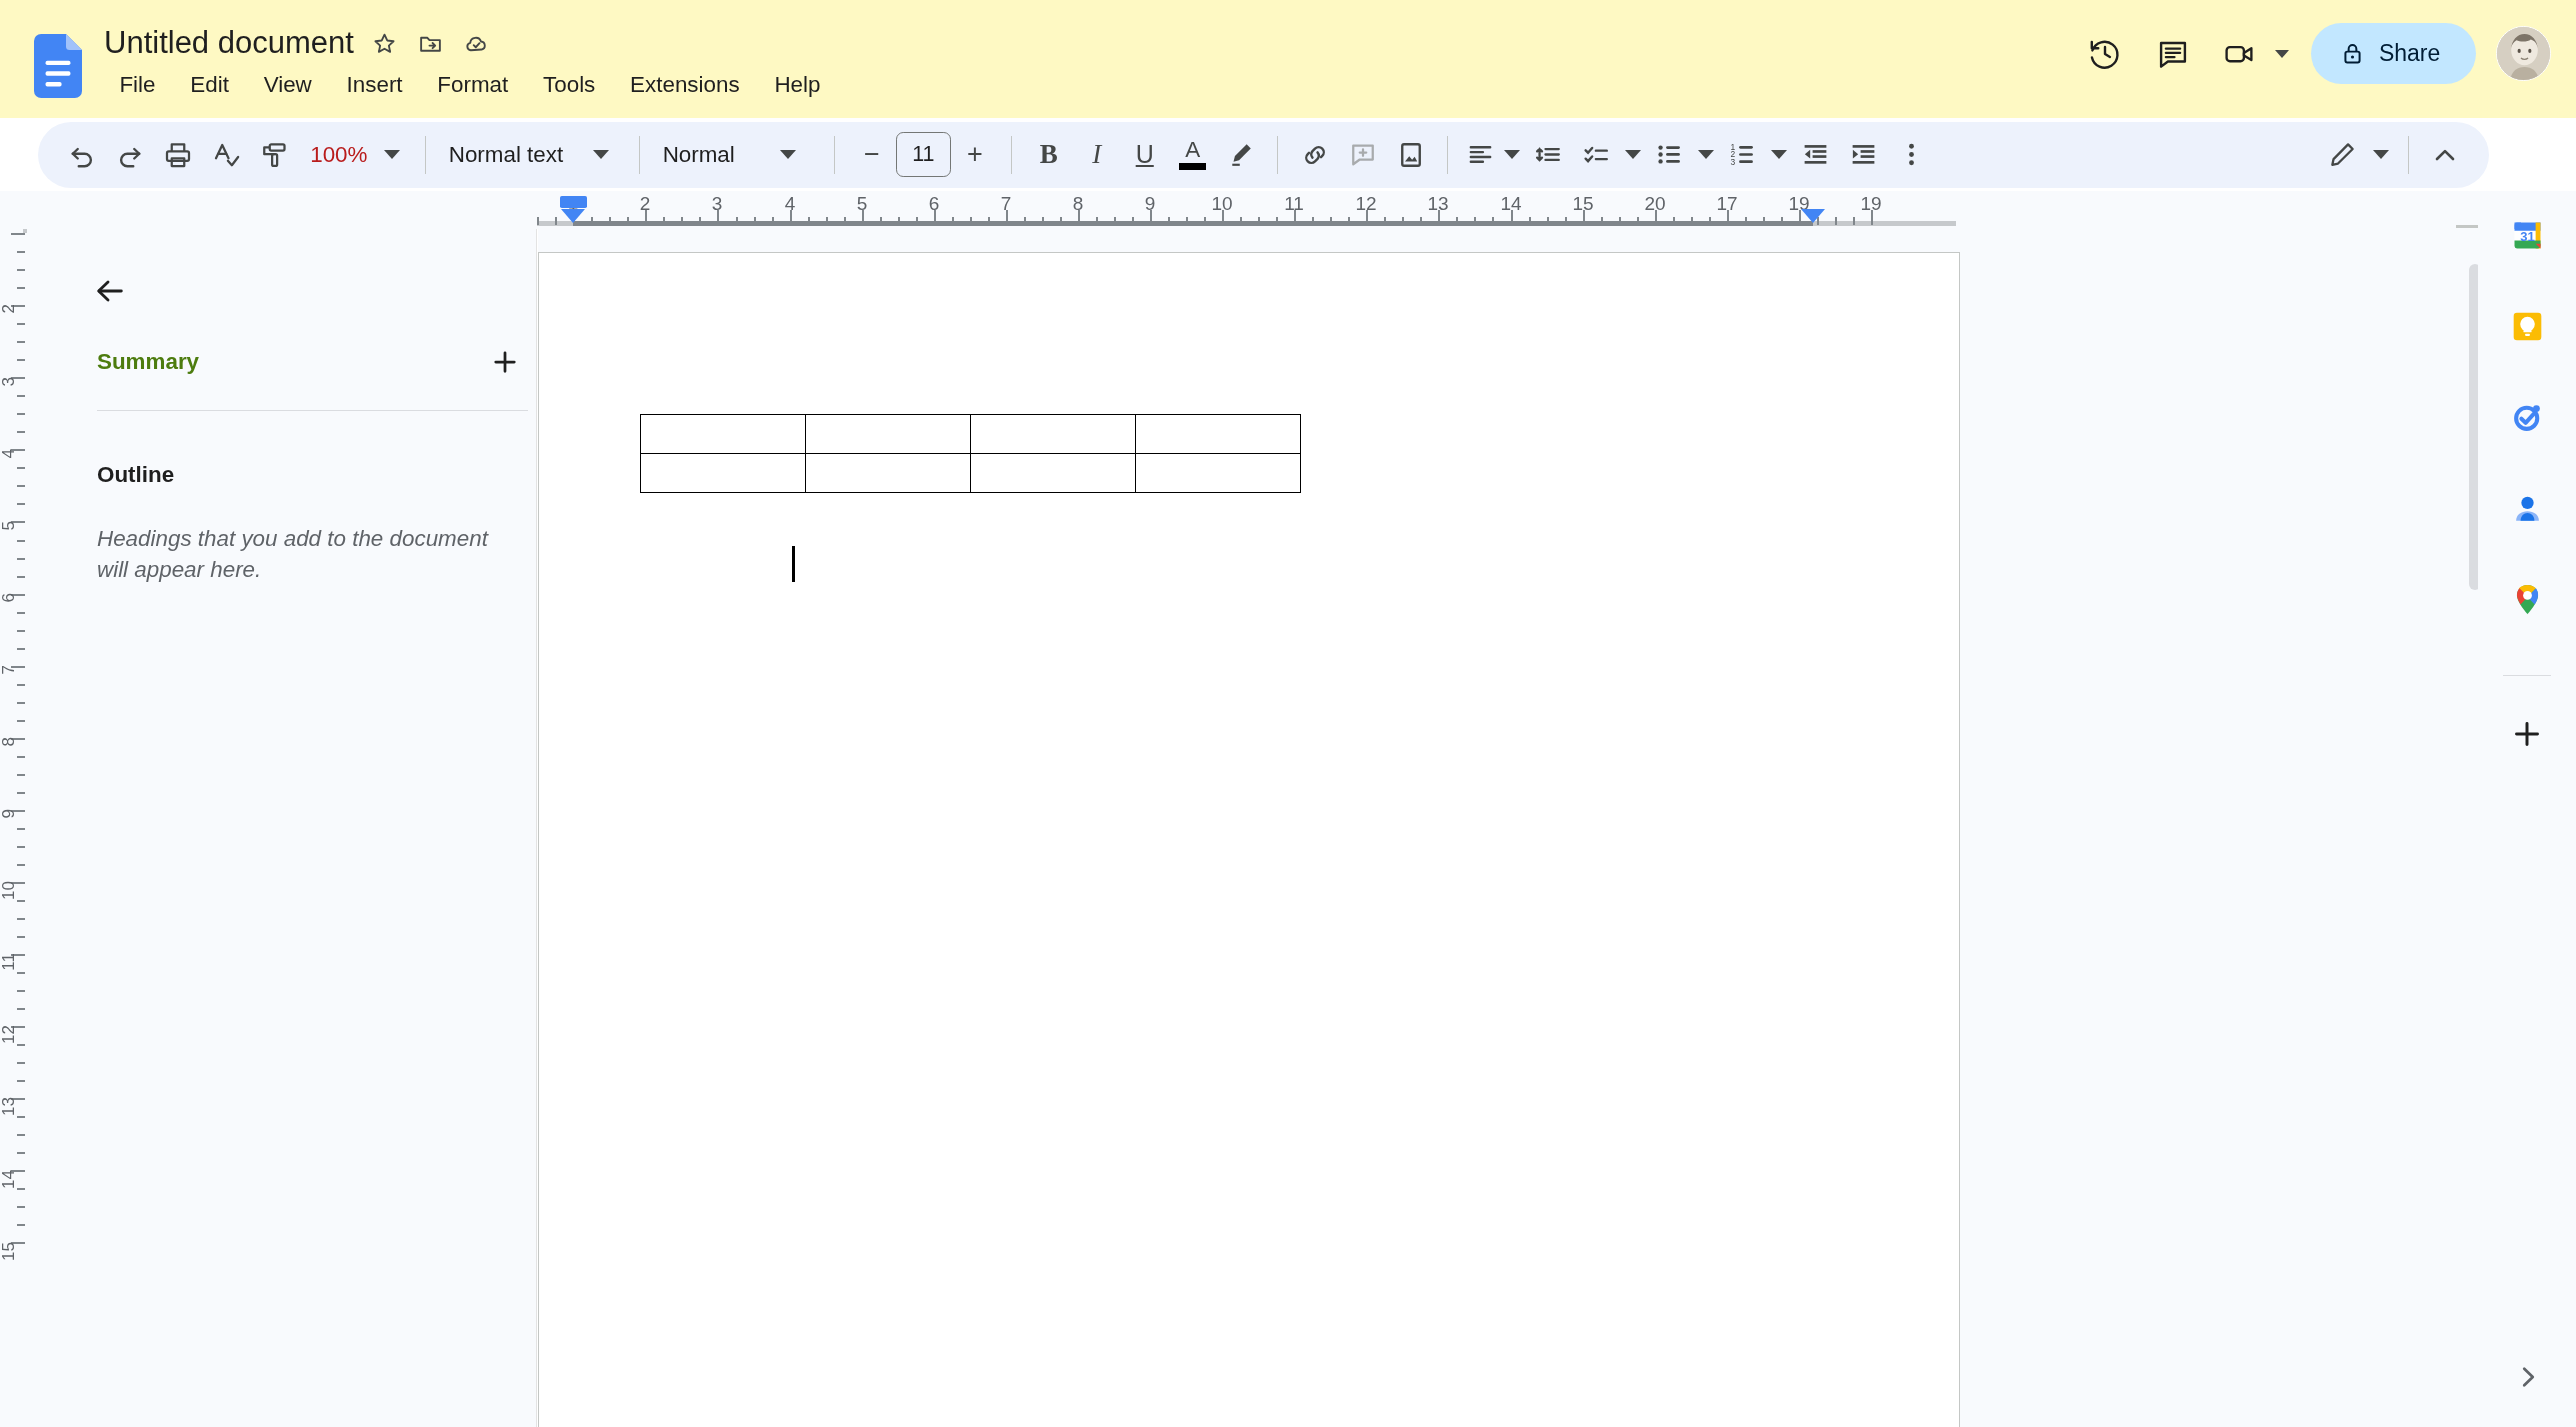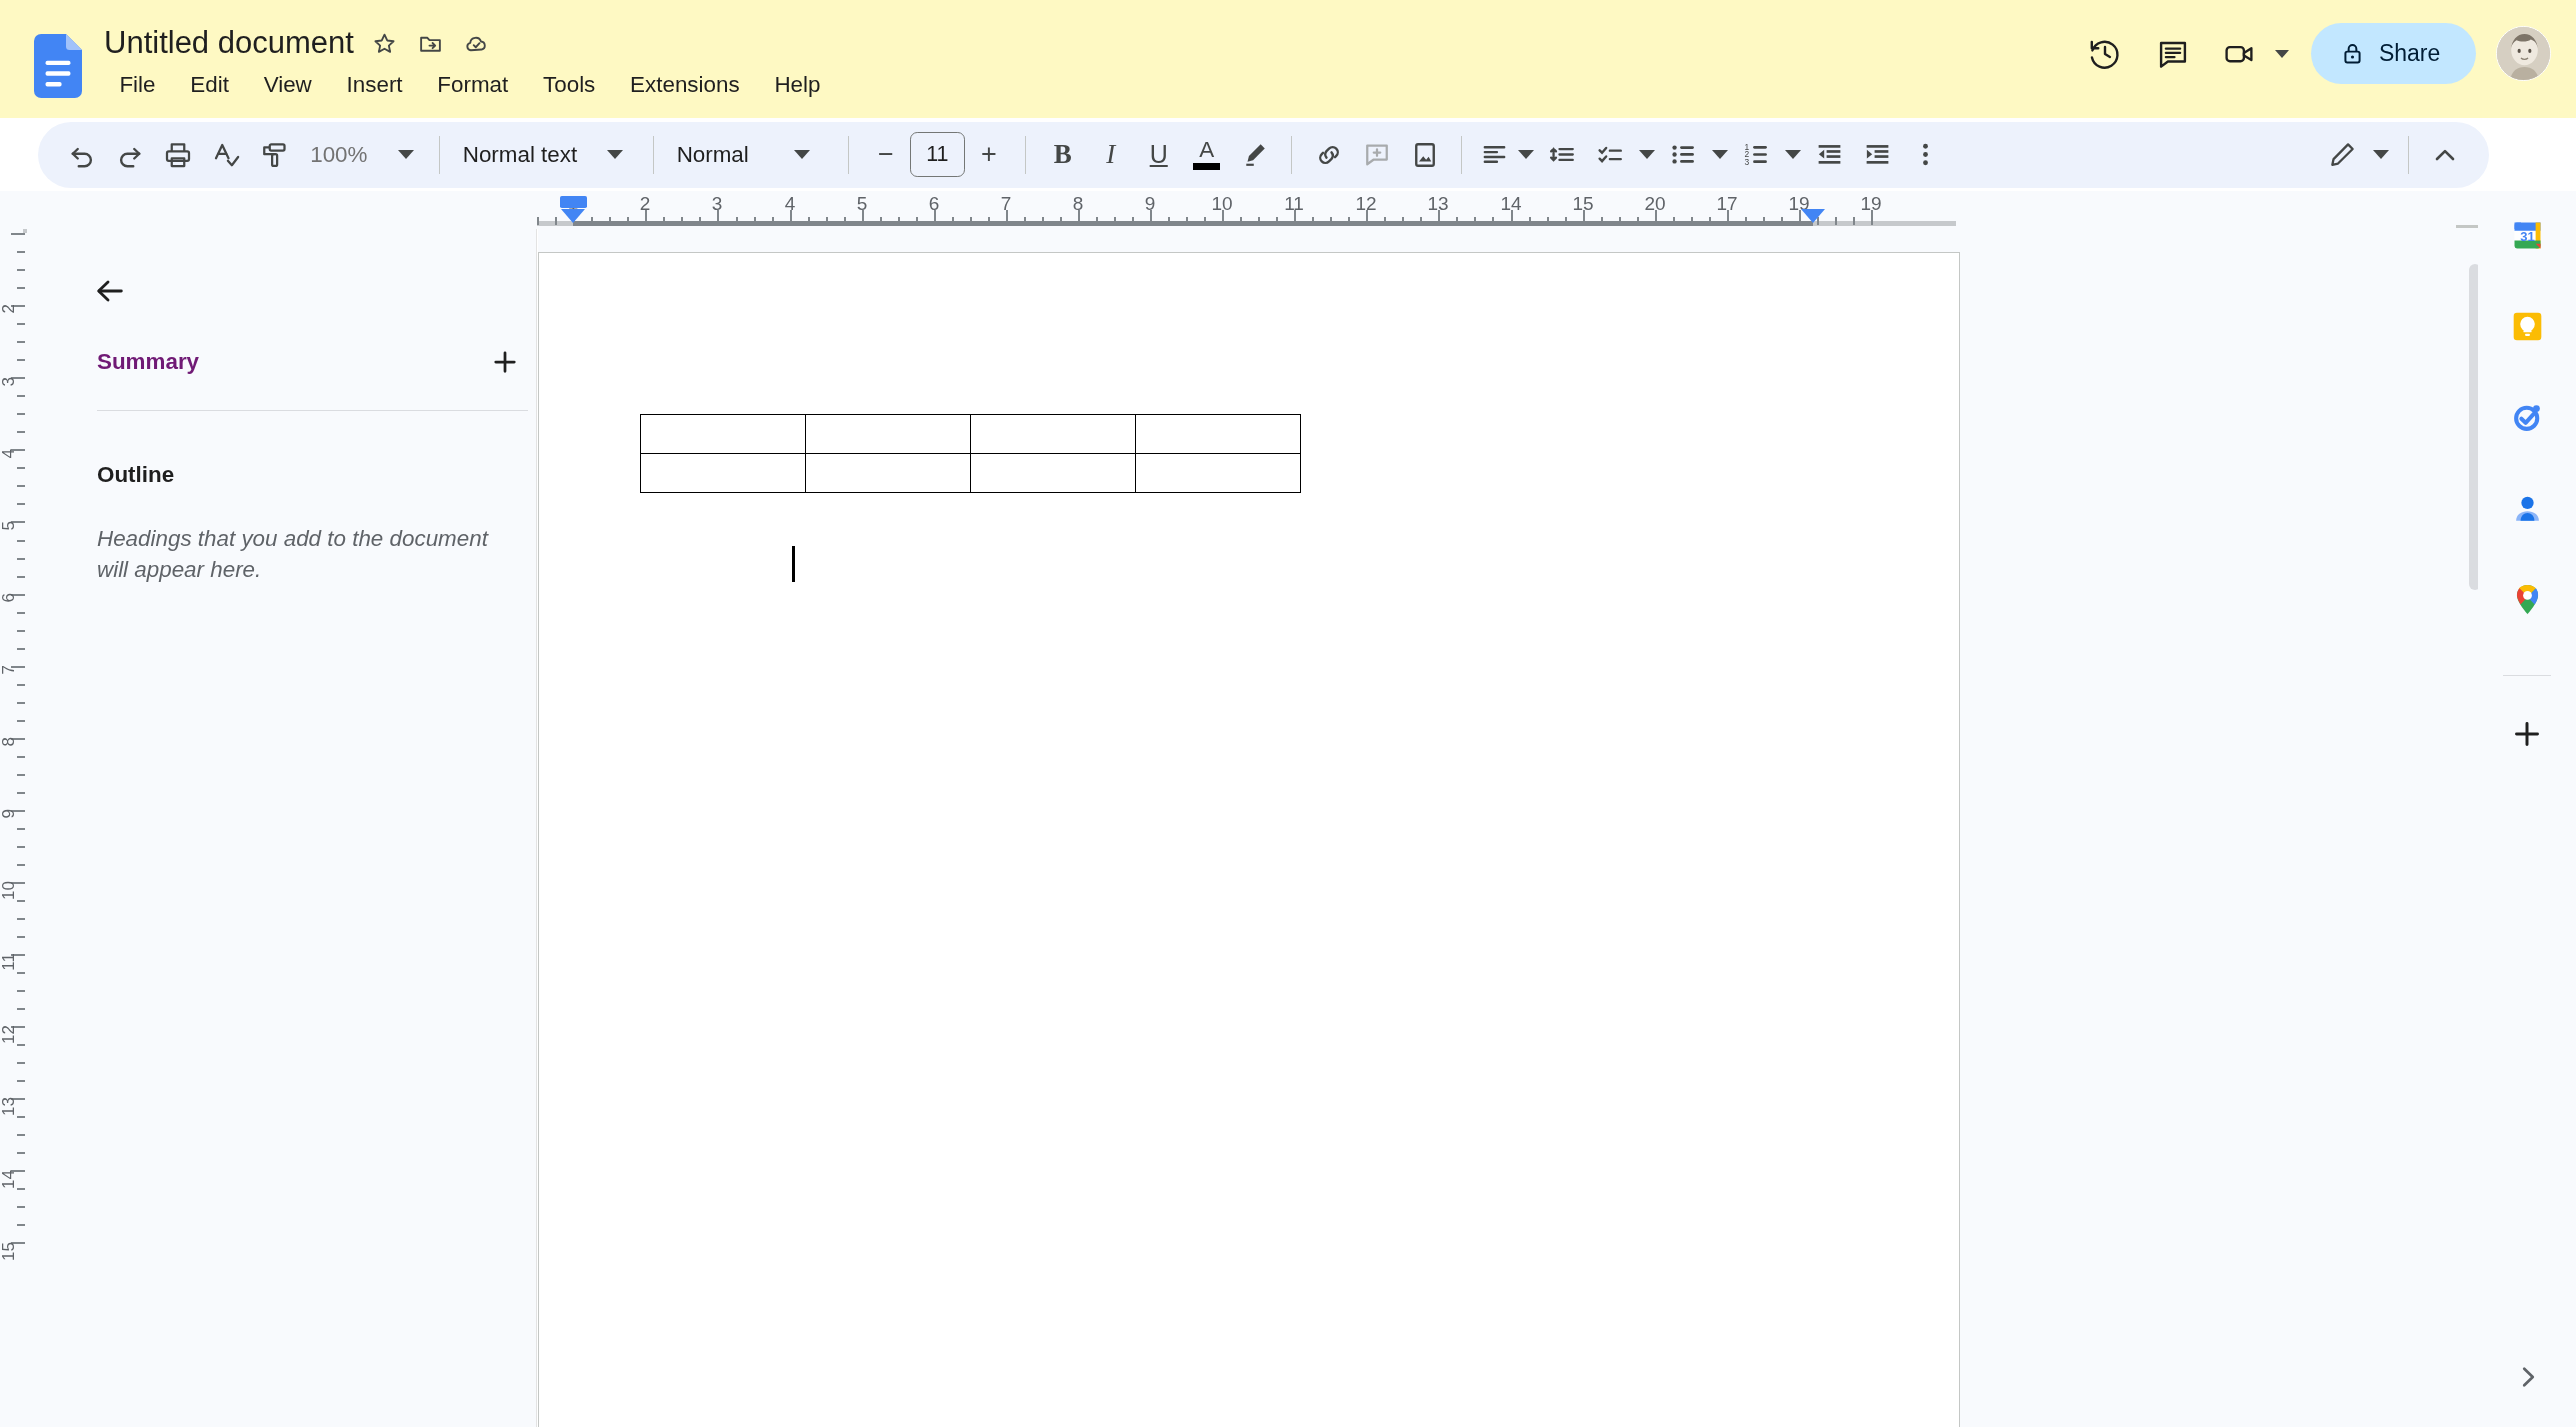--- a/index.html
+++ b/index.html
@@ -103,23 +103,23 @@
     display: flex; align-items: center; justify-content: center;
     border-radius: 7.2px; cursor: pointer;
     color: #444746;
     flex: none;
   }
   .tb-sep {
     width: 0.9px; height: 38px; background: #c4c7c5;
     margin: 0 12.5px; flex: none;
   }
   .tb-zoom {
-    display: flex; align-items: center; gap: 23px;
+    display: flex; align-items: center; gap: 9px;
     height: 48px; padding: 0 12.5px; border-radius: 7.2px;
-    cursor: pointer; font-size: 22.4px; color: #737373;
+    cursor: pointer; font-size: 22.4px; color: #b91c1c;
     flex: none;
   }
   .tb-select {
     display: flex; align-items: center;
     height: 48px; border-radius: 7.2px; cursor: pointer;
     font-size: 22.4px; color: #1f1f1f; padding: 0 10.7px;
     flex: none;
   }
   .tb-select .lbl { white-space: nowrap; }
   .caret {
@@ -227,21 +227,21 @@
     width: 55px; height: 55px;
     display: flex; align-items: center; justify-content: center;
     border-radius: 50%; cursor: pointer;
   }
   .sb-summary-row {
     position: absolute; left: 70px; top: 109px;
     width: 431px;
     display: flex; align-items: center; justify-content: space-between;
   }
   .sb-heading {
-    font-size: 22.4px; font-weight: bold; color: #701a75;
+    font-size: 22.4px; font-weight: bold; color: #4d7c0f;
   }
   .sb-add {
     width: 47px; height: 47px;
     display: flex; align-items: center; justify-content: center;
     border-radius: 50%; cursor: pointer;
     color: #1f1f1f;
   }
   .sb-divider {
     position: absolute; left: 70px; top: 181px;
     width: 431px; height: 0.9px; background: #dadce0;

